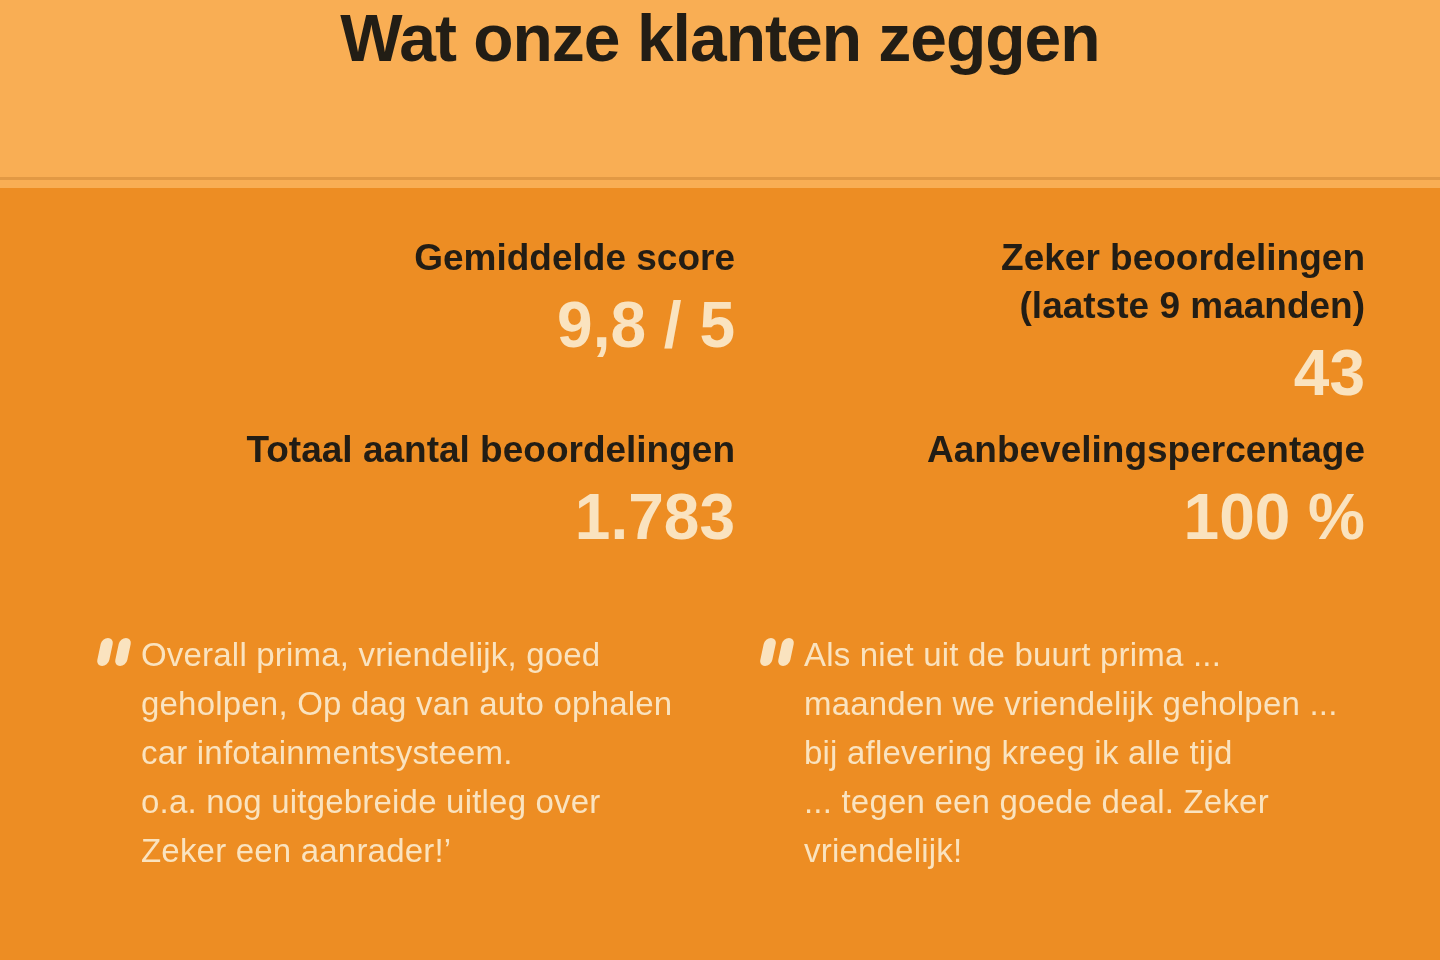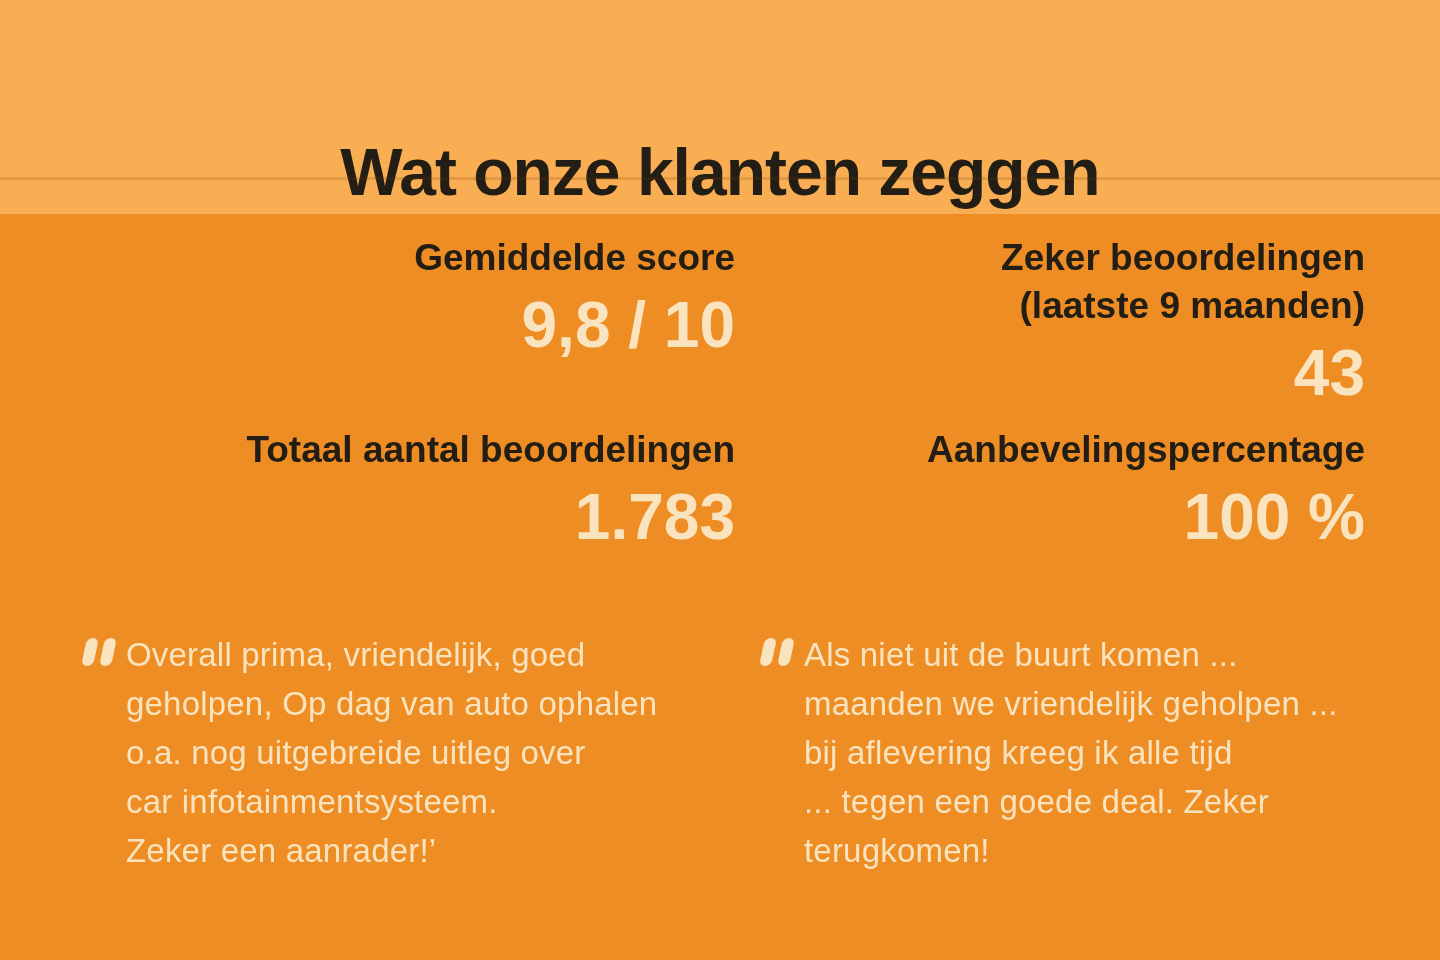--- a/index.html
+++ b/index.html
@@ -2,23 +2,23 @@
 <html style="--header-bg: #f9ae54; --body-bg: #ed8d23; --dark-text: #221d15; --cream-text: #fae3bf;"><head>
 <meta charset="utf-8">
 <style>
   html,body { margin:0; padding:0; background:#ed8d23; }
   .canvas {
     position:relative; width:1440px; height:960px; overflow:hidden;
     background:var(--body-bg,#ed8d23);
     font-family:"Liberation Sans", sans-serif;
   }
   .header {
-    position:absolute; top:0; left:0; width:1440px; height:214px;
+    position:absolute; top:0; left:0; width:1440px; height:188px;
     background:var(--header-bg,#f9ae54);
-    display:flex; align-items:flex-end; justify-content:center;
+    display:flex; align-items:flex-start; justify-content:center;
   }
   .seam {
     position:absolute; top:177px; left:0; width:1440px; height:3px;
     background:rgba(120,60,0,0.18);
   }
   .title {
     margin:0; padding-bottom:4px;
     font-size:66px; font-weight:bold; letter-spacing:-1px;
     color:var(--dark-text,#221d15);
   }
@@ -30,21 +30,21 @@
   .stat-label {
     font-size:37px; font-weight:bold; line-height:48px;
     color:var(--dark-text,#221d15);
   }
   .stat-value {
     margin-top:8px;
     font-size:64px; font-weight:bold; line-height:70px;
     color:var(--cream-text,#fae3bf);
   }
   .quote { position:absolute; top:630px; width:645px; }
-  .quote.q1 { left:84px; }
+  .quote.q1 { left:99px; }
   .quote.q2 { left:762px; }
   .quote-icon {
     position:absolute; left:0; top:8px;
     display:flex; gap:6px; transform:skewX(-12deg);
   }
   .quote-icon span {
     display:block; width:12px; height:28px; border-radius:6px;
     background:var(--cream-text,#fae3bf);
   }
   .quote-text {
@@ -59,21 +59,21 @@
 
 <div class="canvas">
 
   <div class="header">
     <h1 class="title">Wat onze klanten zeggen</h1>
   </div>
   <div class="seam"></div>
 
   <div class="stat s1">
     <div class="stat-label">Gemiddelde score</div>
-    <div class="stat-value">9,8 / 10</div>
+    <div class="stat-value">9,8 / 5</div>
   </div>
 
   <div class="stat s2">
     <div class="stat-label">Zeker beoordelingen</div>
     <div class="stat-label">(laatste 9 maanden)</div>
     <div class="stat-value">43</div>
   </div>
 
   <div class="stat s3">
     <div class="stat-label">Totaal aantal beoordelingen</div>
@@ -86,33 +86,33 @@
   </div>
 
   <div class="quote q1">
     <div class="quote-icon">
         <span></span>
         <span></span>
       </div>
     <div class="quote-text">
       <div class="quote-line">Overall prima, vriendelijk, goed</div>
       <div class="quote-line">geholpen, Op dag van auto ophalen</div>
+      <div class="quote-line">car infotainmentsysteem.</div>
       <div class="quote-line">o.a. nog uitgebreide uitleg over</div>
-      <div class="quote-line">car infotainmentsysteem.</div>
       <div class="quote-line">Zeker een aanrader!’</div>
     </div>
   </div>
 
   <div class="quote q2">
     <div class="quote-icon">
         <span></span>
         <span></span>
       </div>
     <div class="quote-text">
-      <div class="quote-line">Als niet uit de buurt komen ...</div>
+      <div class="quote-line">Als niet uit de buurt prima ...</div>
       <div class="quote-line">maanden we vriendelijk geholpen ...</div>
       <div class="quote-line">bij aflevering kreeg ik alle tijd</div>
       <div class="quote-line">... tegen een goede deal. Zeker</div>
-      <div class="quote-line">terugkomen!</div>
+      <div class="quote-line">vriendelijk!</div>
     </div>
   </div>
 
 </div>
 
 </body></html>

